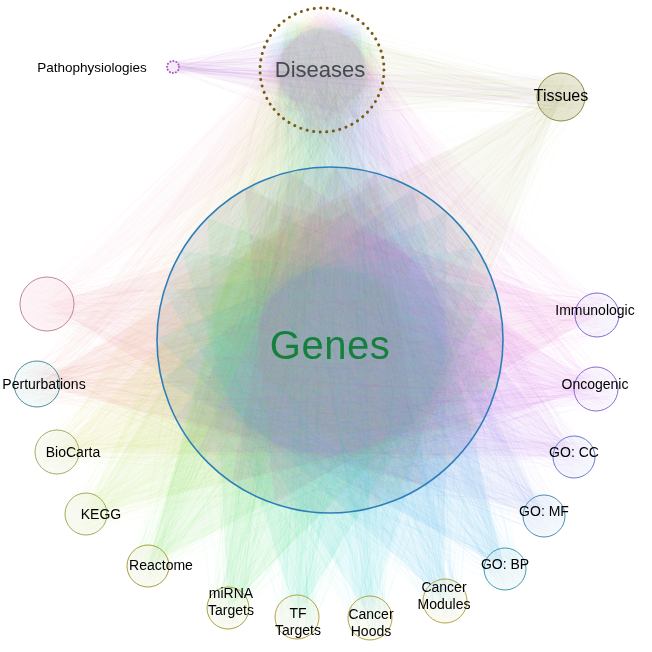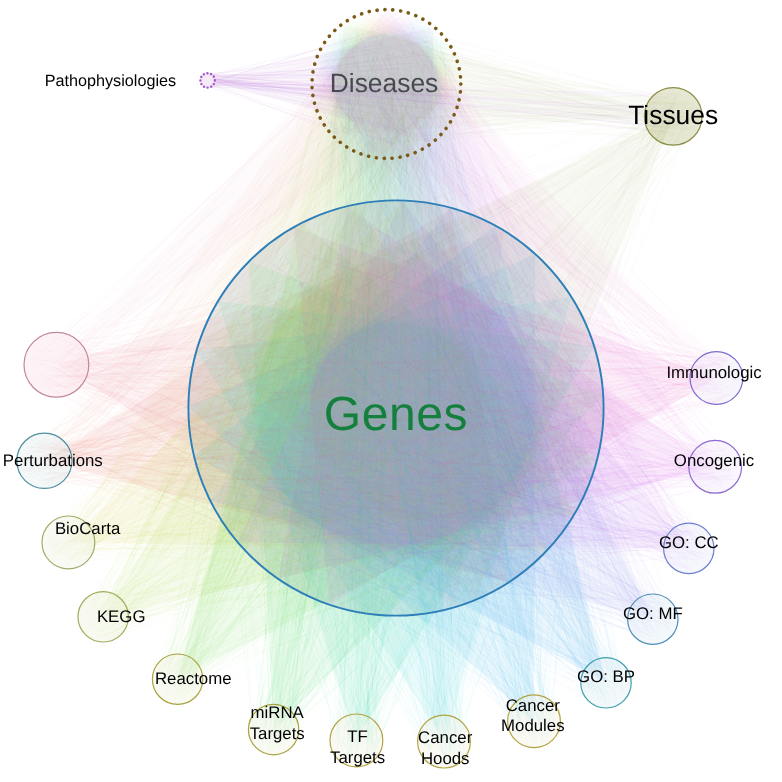--- a/index.html
+++ b/index.html
@@ -3,21 +3,21 @@
 <meta charset="utf-8">
 <style>
   html,body{margin:0;padding:0;background:#fff;}
   .stage{position:relative;width:652px;height:652px;background:#ffffff;overflow:hidden;
          font-family:"Liberation Sans",sans-serif;}
   .stage svg{position:absolute;left:0;top:0;}
   .nlabel{position:absolute;transform:translate(-50%,-50%);color:#000000;font-size:14px;
           line-height:1.18;text-align:center;white-space:pre;pointer-events:none;}
   .lbl-genes{font-size:40px;color:#15803d;letter-spacing:0.5px;}
   .lbl-diseases{font-size:22px;color:#46494d;}
-  .lbl-tissues{font-size:22px;}
+  .lbl-tissues{font-size:16px;}
   .lbl-patho{font-size:13.5px;}
 </style>
 </head>
 <body>
 
 <div class="stage">
   <svg id="graph-svg" width="652" height="652" viewBox="0 0 652 652">
       <circle cx="330" cy="340" r="173" fill="#e8ebee" stroke="none"></circle>
       <polygon points="47,304 420.0,192.3 380.2,505.6" fill="#ef8fa4" fill-opacity="0.1"></polygon>
       <polygon points="37,384 376.4,173.3 423.3,485.7" fill="#e4756a" fill-opacity="0.1"></polygon>
@@ -103,21 +103,21 @@
       <circle cx="596" cy="389" r="22" fill="rgba(238,228,248,0.35)" stroke="#8f6ad0" stroke-width="1"></circle>
       <circle cx="597" cy="315" r="22" fill="rgba(235,228,248,0.35)" stroke="#7f6ad0" stroke-width="1"></circle>
       <circle cx="330" cy="340" r="173" fill="none" stroke="#2e7fb8" stroke-width="1.6"></circle>
     </svg>
 
   <div class="nlabel lbl-genes" style="left:330px;top:346px">Genes</div>
   <div class="nlabel lbl-diseases" style="left:320px;top:70px">Diseases</div>
   <div class="nlabel lbl-patho" style="left:92px;top:68px">Pathophysiologies</div>
   <div class="nlabel lbl-tissues" style="left:561px;top:96px">Tissues</div>
   <div class="nlabel" style="left:44px;top:384px">Perturbations</div>
-  <div class="nlabel" style="left:73px;top:440px">BioCarta</div>
+  <div class="nlabel" style="left:73px;top:452px">BioCarta</div>
   <div class="nlabel" style="left:101px;top:514px">KEGG</div>
   <div class="nlabel" style="left:161px;top:565px">Reactome</div>
   <div class="nlabel" style="left:231px;top:602px">miRNA
 Targets</div>
   <div class="nlabel" style="left:298px;top:622px">TF
 Targets</div>
   <div class="nlabel" style="left:371px;top:623px">Cancer
 Hoods</div>
   <div class="nlabel" style="left:444px;top:596px">Cancer
 Modules</div>

